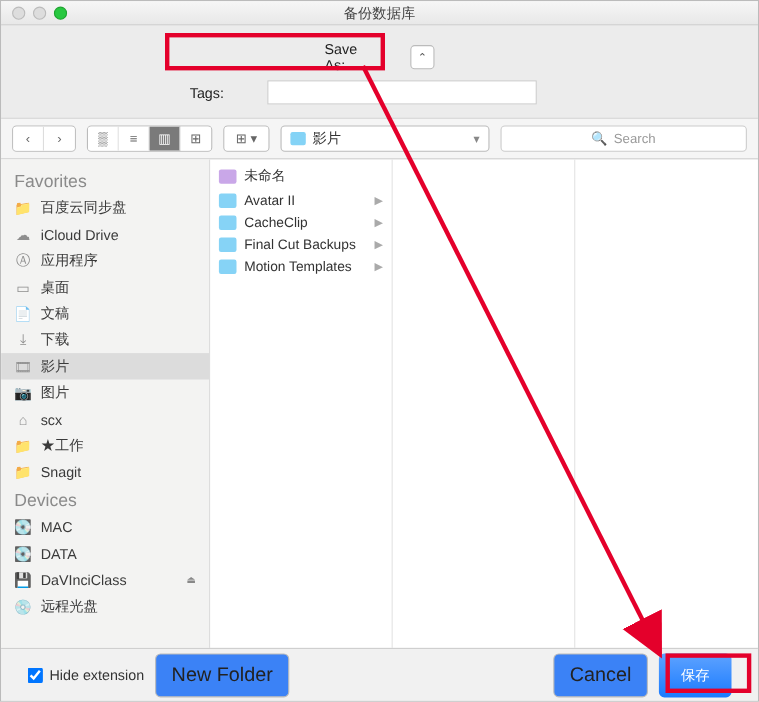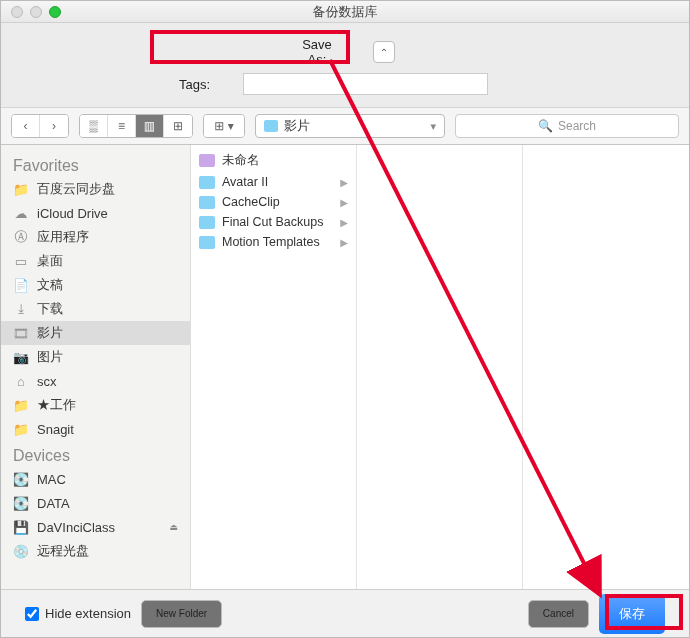--- a/index.html
+++ b/index.html
@@ -48,21 +48,21 @@
 
 .saveas-area {
   padding: 14px 0 6px 0;
   background: #ececec;
 }
 .saveas-row, .tags-row {
   display:flex; align-items:center; justify-content:center;
   margin-bottom:6px;
 }
 .saveas-row .lbl, .tags-row .lbl {
-  width:70px; text-align:center; padding-right:26px;
+  width:70px; text-align:left; padding-right:26px;
   font-size:13px; color:#222;
 }
 .saveas-input {
   width:245px; height:22px;
   border:1px solid #9fb9e0;
   background:#fff;
   padding:2px 4px;
   font-size:13px;
   outline: 2px solid #8db3eb;
 }
@@ -170,22 +170,22 @@
 .f-row .arw{ margin-left:auto; color:#aaa; font-size:10px;}
 
 .footer{
   height:48px; border-top:1px solid #cfcfcf;
   background:#f1f1f1;
   display:flex; align-items:center; padding:0 24px; gap:10px;
 }
 .chk{ display:flex; align-items:center; gap:6px; font-size:13px;}
 .chk input{width:14px;height:14px;}
 .macbtn{
-  height:28px; padding:0 14px; border:1px solid #bbb;
-  border-radius:5px; background:#737373; font-size:10px; color:#222;
+  height:40px; padding:0 14px; border:1px solid #bbb;
+  border-radius:5px; background:#3b82f6; font-size:18px; color:#222;
 }
 .spacer{flex:1;}
 .savebtn{
   height:40px; padding:0 20px; border:none;
   border-radius:5px;
   background:linear-gradient(#5fa3ff,#1a7bff);
   color:#fff; font-size:13px;
 }
 
 ::-webkit-scrollbar{width:14px;height:14px;}

